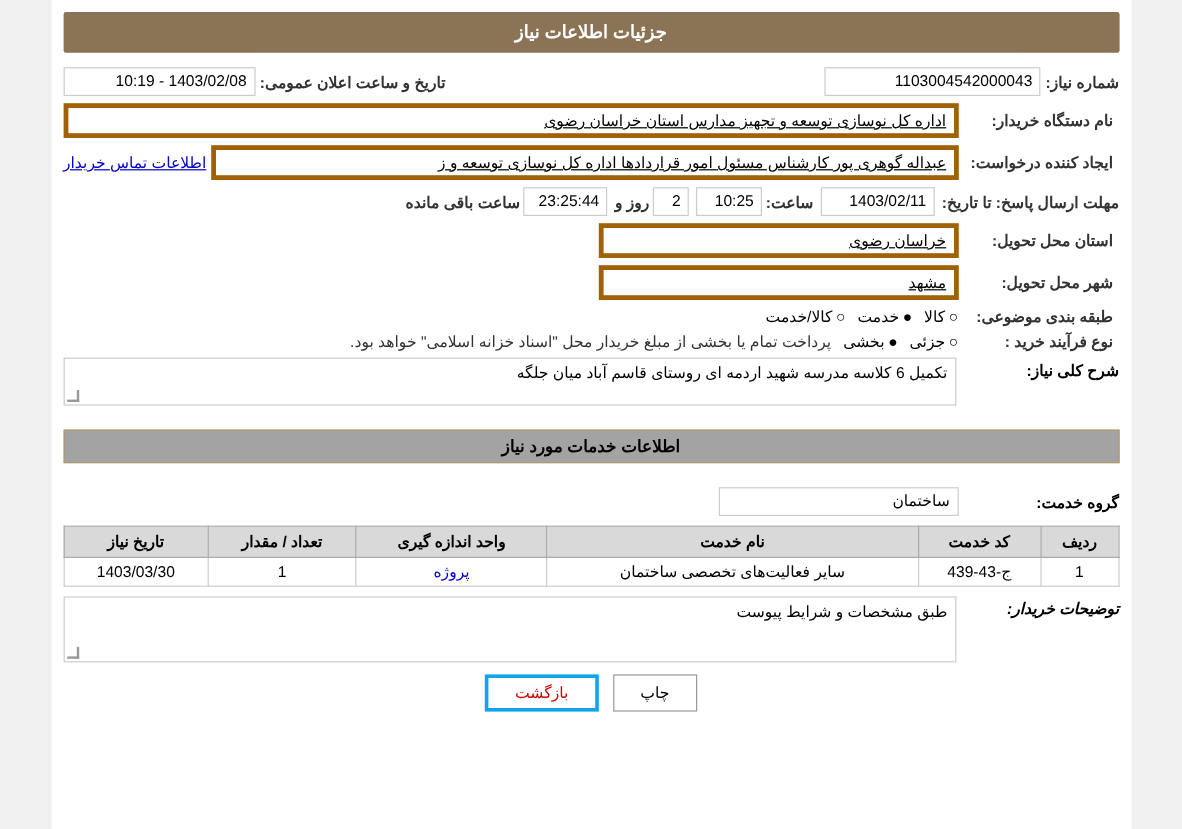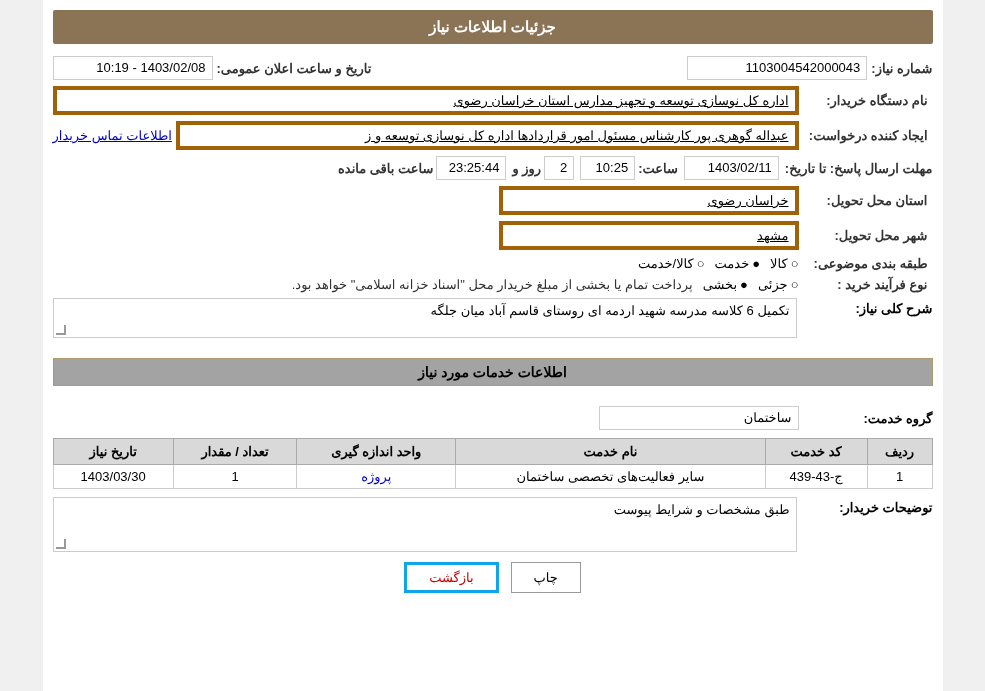--- a/index.html
+++ b/index.html
@@ -179,20 +179,21 @@
       display: flex;
       align-items: flex-start;
       gap: 6px;
       margin-bottom: 8px;
     }
     .toseeyat-label {
       font-weight: bold;
       min-width: 130px;
       text-align: right;
       padding-top: 3px;
+      font-style: italic;
     }
     .toseeyat-box {
       border: 1px solid #ccc;
       background: #fff;
       flex: 1;
       min-height: 55px;
       padding: 4px 6px;
       text-align: right;
       position: relative;
     }

